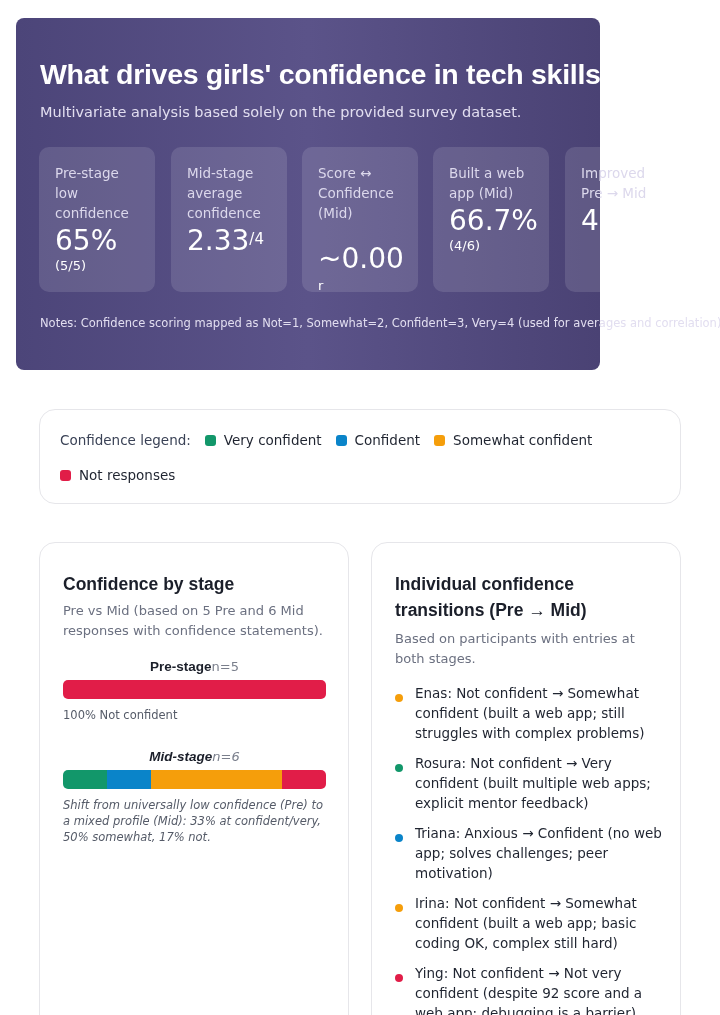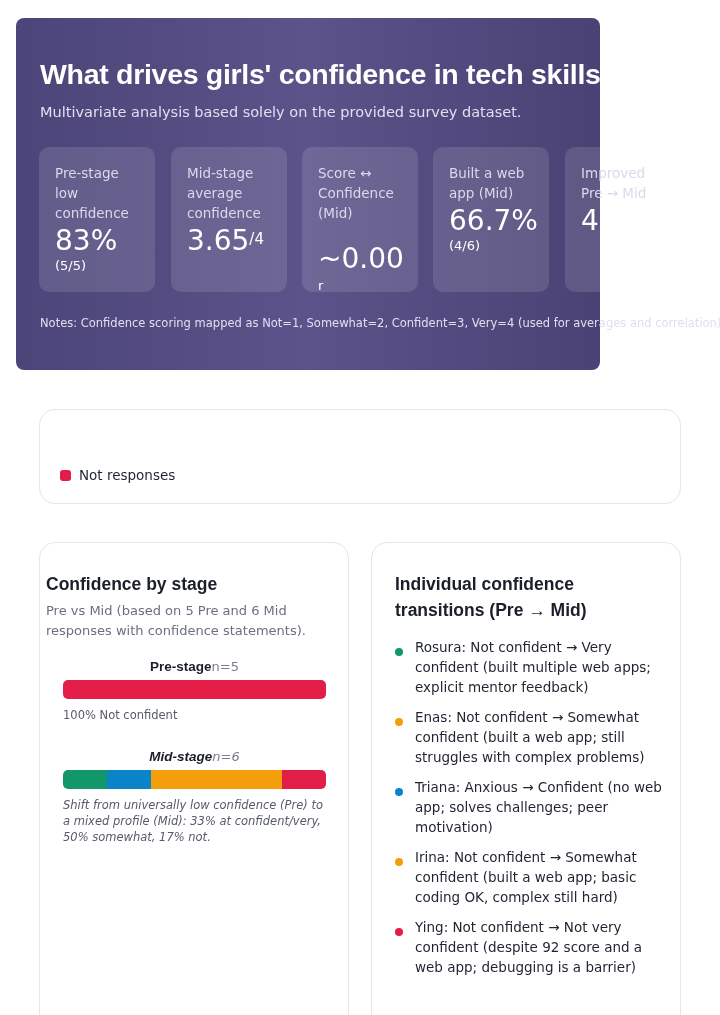--- a/index.html
+++ b/index.html
@@ -66,27 +66,27 @@
   </style>
 </head>
 <body>
 
 <div class="hero">
   <div class="hero-title">What drives girls' confidence in tech skills?</div>
   <div class="hero-sub">Multivariate analysis based solely on the provided survey dataset.</div>
 
   <div class="kpi" style="left:23px">
     <div class="kpi-label">Pre-stage low confidence</div>
-    <div class="kpi-value"><span>83%</span></div>
+    <div class="kpi-value"><span>65%</span></div>
     <div class="kpi-sub">(5/5)</div>
   </div>
 
   <div class="kpi" style="left:155px">
     <div class="kpi-label">Mid-stage average confidence</div>
-    <div class="kpi-value"><span>3.65</span><sup>/4</sup></div>
+    <div class="kpi-value"><span>2.33</span><sup>/4</sup></div>
   </div>
 
   <div class="kpi" style="left:286px">
     <div class="kpi-label">Score ↔ Confidence (Mid)</div>
     <div class="kpi-value" style="margin-top:20px"><span>~0.00</span></div>
     <div class="kpi-sub" style="margin-top:2px">r</div>
   </div>
 
   <div class="kpi" style="left:417px">
     <div class="kpi-label">Built a web app (Mid)</div>
@@ -96,30 +96,45 @@
 
   <div class="kpi" style="left:549px">
     <div class="kpi-label">Improved Pre → Mid</div>
     <div class="kpi-value"><span>4</span> <sup>of</sup> <span>5</span></div>
   </div>
 
   <div class="hero-notes">Notes: Confidence scoring mapped as Not=1, Somewhat=2, Confident=3, Very=4 (used for averages and correlation).</div>
 </div>
 
 <div class="legend-card">
+  <div class="legend-row" style="top:22px">
+    <span class="legend-title">Confidence legend:</span>
+    <span class="legend-item">
+      <span class="legend-dot" style="background:#12976a"></span>
+      <span>Very confident</span>
+    </span>
+    <span class="legend-item">
+      <span class="legend-dot" style="background:#0a84c9"></span>
+      <span>Confident</span>
+    </span>
+    <span class="legend-item">
+      <span class="legend-dot" style="background:#f59e0b"></span>
+      <span>Somewhat confident</span>
+    </span>
+  </div>
   <div class="legend-row" style="top:57px">
     <span class="legend-item">
       <span class="legend-dot" style="background:#e11d48"></span>
       <span>Not responses</span>
     </span>
   </div>
 </div>
 
 <div class="card card-left">
-  <div style="position:absolute; left:6px; top:28px; width:266px;">
+  <div style="position:absolute; left:23px; top:28px; width:266px;">
     <div class="card-title">Confidence by stage</div>
     <div class="card-desc">Pre vs Mid (based on 5 Pre and 6 Mid responses with confidence statements).</div>
   </div>
 
   <div style="position:absolute; left:23px; top:116px; width:263px;">
     <div class="stage-head">
       <span class="stage-name">Pre-stage</span>
       <span class="stage-n">n=5</span>
     </div>
     <div class="bar">
@@ -139,28 +154,29 @@
       <div class="bar-seg" style="width:50%; background:#f59e0b"></div>
       <div class="bar-seg" style="width:16.6%; background:#e11d48"></div>
     </div>
     <div class="stage-note">Shift from universally low confidence (Pre) to a mixed profile (Mid): 33% at confident/very, 50% somewhat, 17% not.</div>
   </div>
 </div>
 
 <div class="card card-right">
   <div style="position:absolute; left:23px; top:28px; width:270px;">
     <div class="card-title">Individual confidence transitions (Pre → Mid)</div>
+    <div class="card-desc" style="margin-top:6px">Based on participants with entries at both stages.</div>
     <ul class="trans-list">
+      <li class="trans-item">
+        <span class="trans-dot" style="background:#f59e0b"></span>
+        <span class="trans-text">Enas: Not confident → Somewhat confident (built a web app; still struggles with complex problems)</span>
+      </li>
       <li class="trans-item">
         <span class="trans-dot" style="background:#12976a"></span>
         <span class="trans-text">Rosura: Not confident → Very confident (built multiple web apps; explicit mentor feedback)</span>
-      </li>
-      <li class="trans-item">
-        <span class="trans-dot" style="background:#f59e0b"></span>
-        <span class="trans-text">Enas: Not confident → Somewhat confident (built a web app; still struggles with complex problems)</span>
       </li>
       <li class="trans-item">
         <span class="trans-dot" style="background:#0a84c9"></span>
         <span class="trans-text">Triana: Anxious → Confident (no web app; solves challenges; peer motivation)</span>
       </li>
       <li class="trans-item">
         <span class="trans-dot" style="background:#f59e0b"></span>
         <span class="trans-text">Irina: Not confident → Somewhat confident (built a web app; basic coding OK, complex still hard)</span>
       </li>
       <li class="trans-item">

